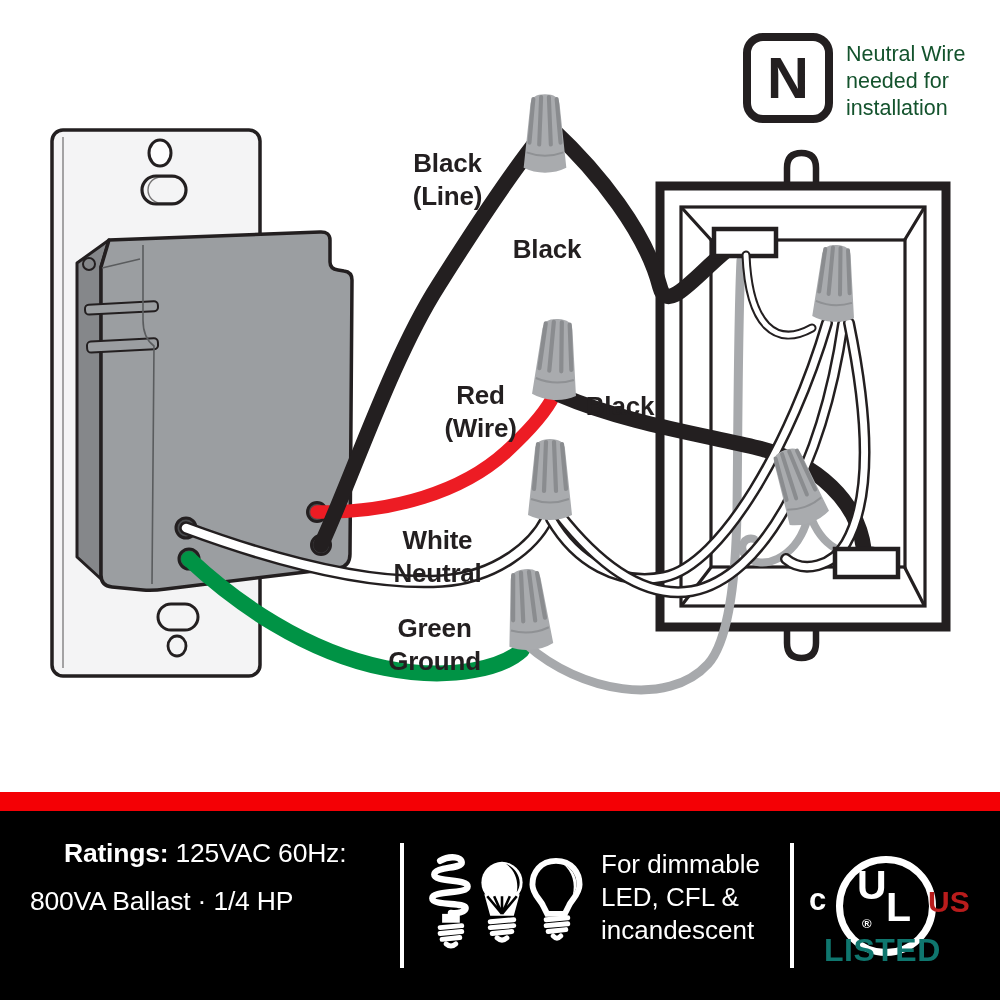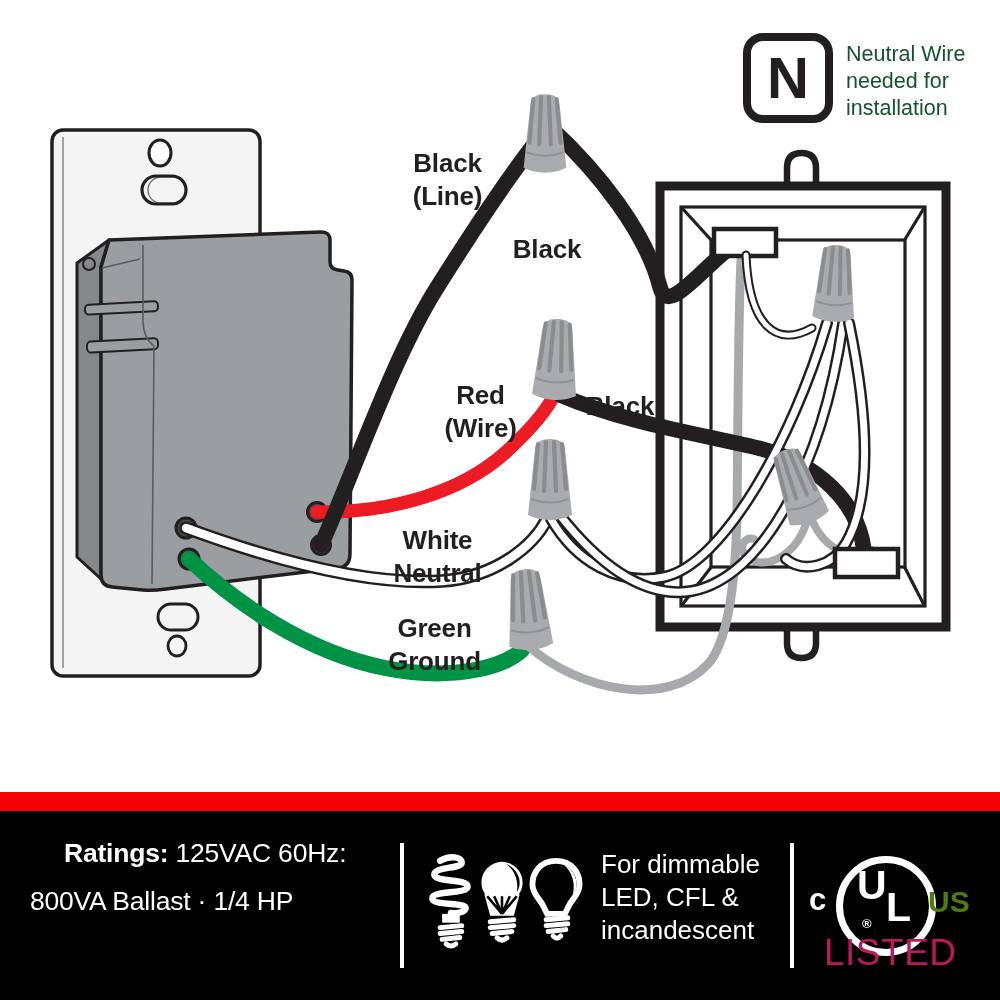--- a/index.html
+++ b/index.html
@@ -22,23 +22,23 @@
   .ratings .bold{font-weight:700;margin-right:7px;margin-left:34px;}
   .vdiv{position:absolute;top:843px;width:4px;height:125px;background:#fff;}
   .dimmable{position:absolute;left:601px;top:848px;color:#fff;font-size:26px;line-height:33px;
        white-space:pre-line;font-weight:400;}
   
   .ul-circle{position:absolute;left:836px;top:856px;width:86px;height:86px;border:7px solid #fff;border-radius:50%;}
   .ul-u{position:absolute;left:857px;top:862px;font-size:41px;font-weight:800;color:#fff;}
   .ul-l{position:absolute;left:886px;top:884px;font-size:41px;font-weight:800;color:#fff;}
   .ul-r{position:absolute;left:862px;top:916px;font-size:13px;font-weight:700;color:#fff;}
   .ul-c{position:absolute;left:809px;top:882px;font-size:31px;font-weight:800;color:#fff;}
-  .ul-us{position:absolute;left:928px;top:885px;font-size:30px;font-weight:800;color:#4d7c0f;}
-  .ul-listed{position:absolute;left:824px;top:932px;width:112px;text-align:center;font-size:37px;
-       font-weight:400;color:#be185d;letter-spacing:0.5px;}
+  .ul-us{position:absolute;left:928px;top:885px;font-size:30px;font-weight:800;color:#b91c1c;}
+  .ul-listed{position:absolute;left:824px;top:932px;width:112px;text-align:center;font-size:32px;
+       font-weight:700;color:#0f766e;letter-spacing:0.5px;}
 </style>
 </head>
 <body>
 
 <svg class="abs" width="1000" height="1000" viewBox="0 0 1000 1000" style="left:0;top:0">
   <defs>
     <g id="wirenut">
       <path d="M -22,38 L -15,-28 Q -14,-38 0,-38 Q 14,-38 15,-28 L 22,38 Q 12,43 0,43 Q -12,43 -22,38 Z" fill="var(--nut-gray,#a9abae)"></path>
       <path d="M -12,-33 L -16,12 M -4,-35 L -6,14 M 4,-35 L 6,14 M 12,-33 L 16,12" stroke="var(--nut-ridge,#8a8c8f)" stroke-width="4.2" stroke-linecap="round" fill="none"></path>
       <path d="M -19,22 Q 0,29 19,22" stroke="#8f9194" stroke-width="2" fill="none"></path>

